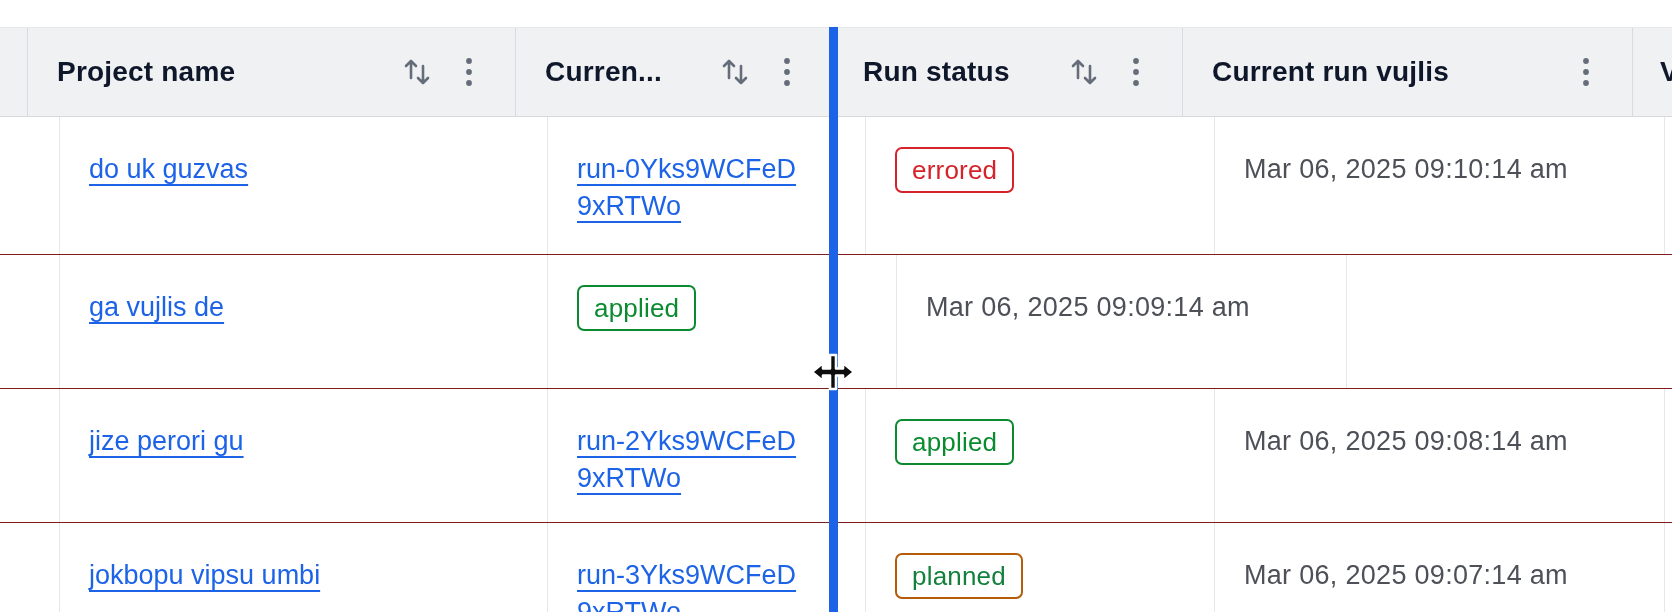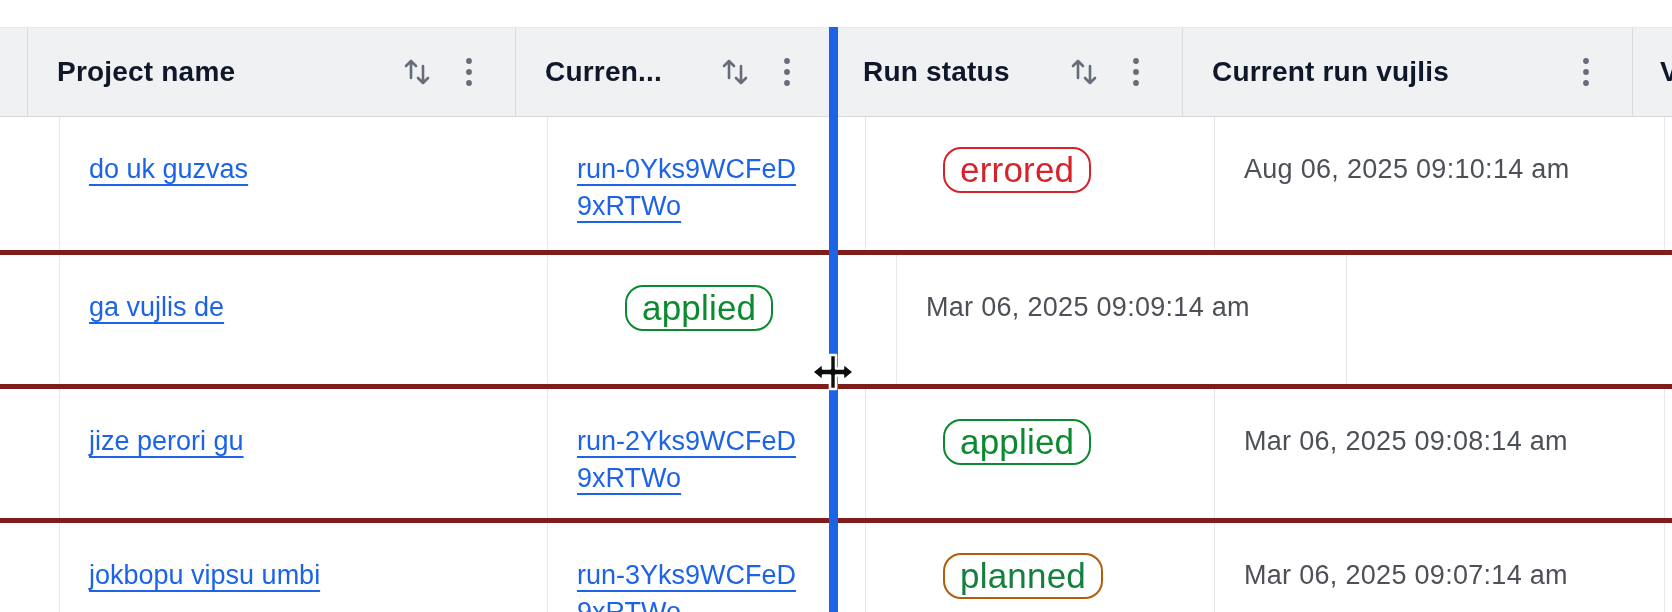--- a/index.html
+++ b/index.html
@@ -19,33 +19,33 @@
 
   
   .c0 { width:28px; flex:none; padding:0; }
   .c1 { width:488px; flex:none; }
   .c2 { width:318px; flex:none;align-items:center; }
   .c3 { width:349px; flex:none; }
   .c4 { width:450px; flex:none; }
   .c5 { flex:1; border-right:none !important; }
 
   
-  .row { display:flex; height:134px; border-bottom:5px solid #7f1d1d; background:#fff; }
+  .row { display:flex; height:134px; border-bottom:1px solid #7f1d1d; background:#fff; }
   .row.first { height:138px; }
   .row.last  { height:138px; border-bottom:none; }
   .cell { padding:34px 30px 0 29px; border-right:1px solid #e6e8eb; overflow:hidden;
     font-size:27px; line-height:37px; color:#4d5057; }
   .cell.badge-cell { padding-top:30px; }
 
   a.link { color:#1c63e8; text-decoration:underline; text-underline-offset:6px;
     text-decoration-thickness:2px; cursor:pointer; }
   .runid { display:inline-block; max-width:232px; word-break:break-all; }
 
-  .badge { display:inline-block; background:#fff; border:2px solid; border-radius:18px;
-    padding:4px 15px; font-size:35px; line-height:34px; letter-spacing:.2px;margin-left:48px; }
+  .badge { display:inline-block; background:#fff; border:2px solid; border-radius:7px;
+    padding:4px 15px; font-size:26px; line-height:34px; letter-spacing:.2px; }
 
   .ts { white-space:nowrap; letter-spacing:.3px; }
 
   
   .resize-line { position:absolute; left:829px; top:27px; width:9px; height:585px;
     background:#1c63e8; z-index:5; cursor:col-resize; }
   .cursor { position:absolute; left:809px; top:352px; width:48px; height:40px; z-index:6; pointer-events:none; }
 
   svg { display:block; }
 </style>
@@ -139,21 +139,21 @@
       <div class="cell c1">
         <a class="link">do uk guzvas</a>
       </div>
       <div class="cell c2">
         <a class="link runid">run-0Yks9WCFeD9xRTWo</a>
       </div>
       <div class="cell c3 badge-cell">
         <span class="badge" style="color: rgb(213, 35, 43); border-color: rgb(213, 35, 43);">errored</span>
       </div>
       <div class="cell c4">
-        <span class="ts">Aug 06, 2025 09:10:14 am</span>
+        <span class="ts">Mar 06, 2025 09:10:14 am</span>
       </div>
       <div class="cell c5" style="padding-left:27px;">
         
       </div>
     </div>
 
     <div class="row">
       <div class="cell c0"></div>
       <div class="cell c1">
         <a class="link">ga vujlis de</a>

